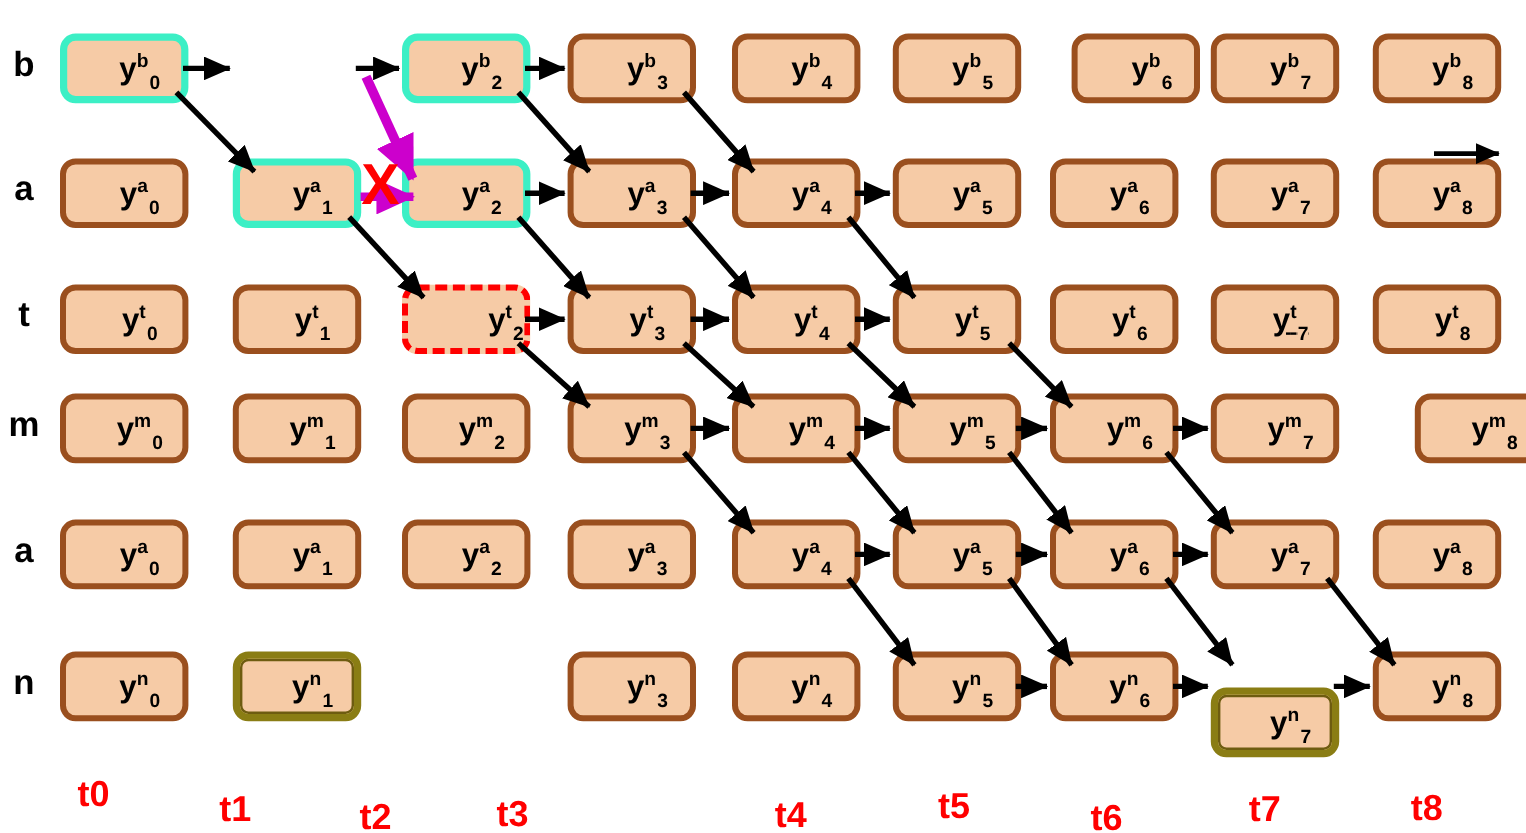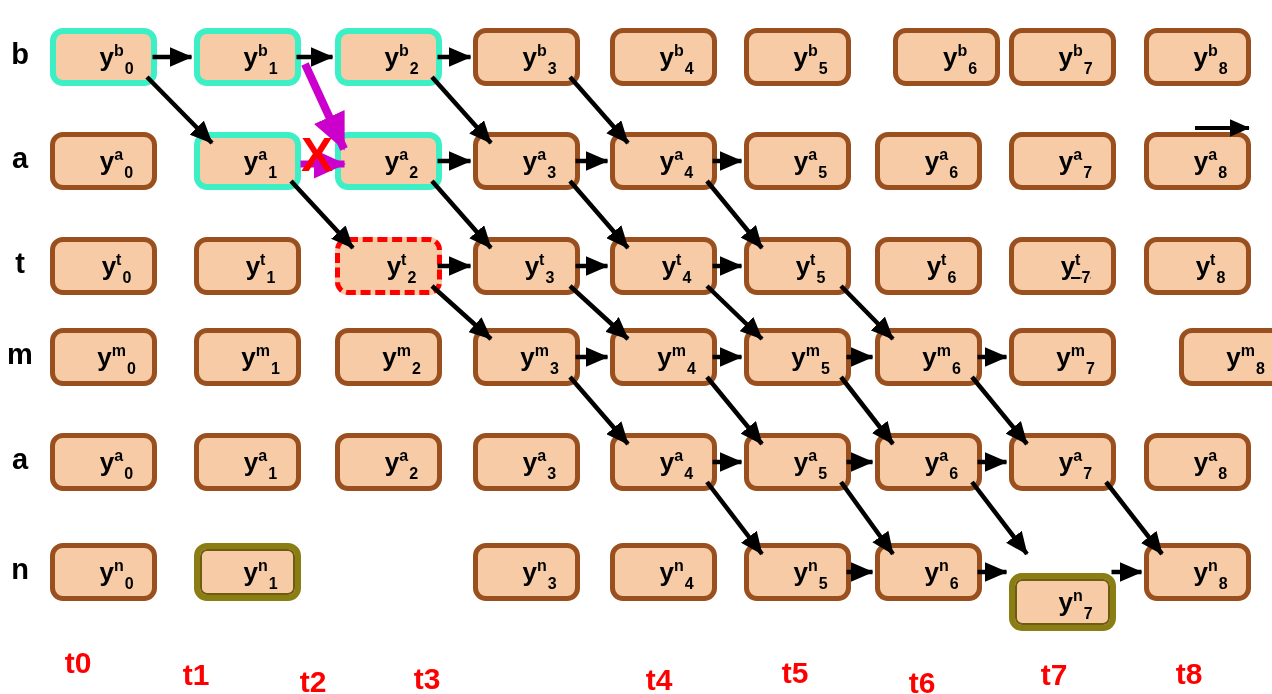--- a/index.html
+++ b/index.html
@@ -9,21 +9,21 @@
   }
   #arrow-layer{position:absolute;left:0;top:0;width:1272px;height:694px;z-index:20;pointer-events:none;}
   .node{
     position:absolute;width:107px;height:58px;box-sizing:border-box;
     background:#F6CBA6;border:5px solid #9A4F1E;border-radius:13px;
     display:flex;align-items:center;justify-content:center;z-index:10;
     color:#000;font-weight:bold;padding-left:27px;
   }
   .node.teal{border:6px solid #3CEFC5;}
   .node.olive{border:6px solid #8A7D14; box-shadow:inset 0 0 0 2px #6e5c10;}
-  .node.red-dashed{border:5px dashed #FF0000;}
+  .node.red-dashed{border:5px dashed #FF0000;justify-content:flex-end;}
   .node .base{font-size:26px;line-height:1;}
   .node sup{font-size:16px;vertical-align:10px;line-height:0;}
   .node sub{font-size:16px;vertical-align:-8px;line-height:0;margin-left:1px;}
   .row-label{
     position:absolute;left:2px;width:36px;text-align:center;z-index:5;
     font-size:29px;font-weight:bold;color:#000;
   }
   .time-label{
     position:absolute;transform:translateX(-50%);z-index:5;
     font-size:30px;font-weight:bold;color:#FF0000;
@@ -87,23 +87,20 @@
       <line x1="1106" y1="482" x2="1162" y2="554" stroke="#000000" stroke-width="4.5" marker-end="url(#mb)"></line>
       <line x1="305" y1="64" x2="344" y2="149" stroke="#CC00CC" stroke-width="8" marker-end="url(#mm)"></line>
       <line x1="300.5" y1="164" x2="344.5" y2="164" stroke="#CC00CC" stroke-width="7" marker-end="url(#mm)"></line>
       <line x1="1195" y1="128" x2="1249" y2="128" stroke="#000000" stroke-width="4" marker-end="url(#mb)"></line>
     </svg>
   <div id="xmark">X</div>
 <div class="row-label" style="top: 38px;">b</div>
     <div class="node teal" style="left: 49.5px; top: 28px;">
       <span class="base">y<sup>b</sup><sub>0</sub></span>
     </div>
-    <div class="node teal" style="left: 193.5px; top: 28px;">
-      <span class="base">y<sup>b</sup><sub>1</sub></span>
-    </div>
     <div class="node teal" style="left: 334.5px; top: 28px;">
       <span class="base">y<sup>b</sup><sub>2</sub></span>
     </div>
     <div class="node" style="left: 472.5px; top: 28px;">
       <span class="base">y<sup>b</sup><sub>3</sub></span>
     </div>
     <div class="node" style="left: 609.5px; top: 28px;">
       <span class="base">y<sup>b</sup><sub>4</sub></span>
     </div>
     <div class="node" style="left: 743.5px; top: 28px;">

